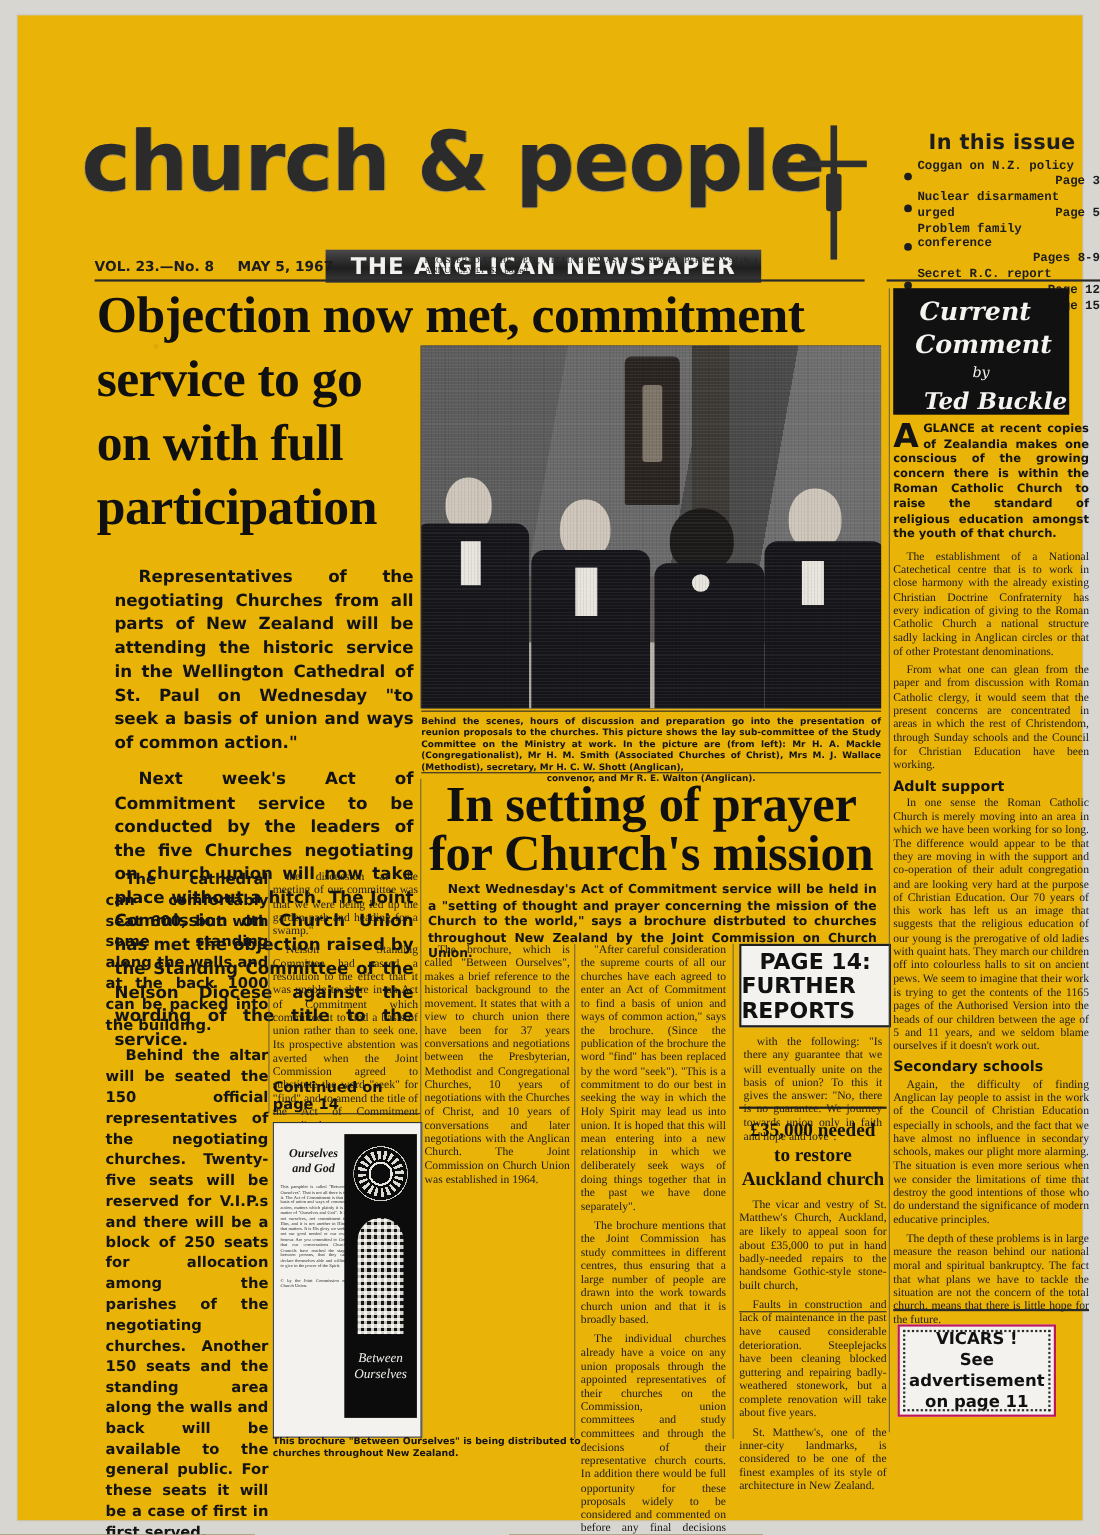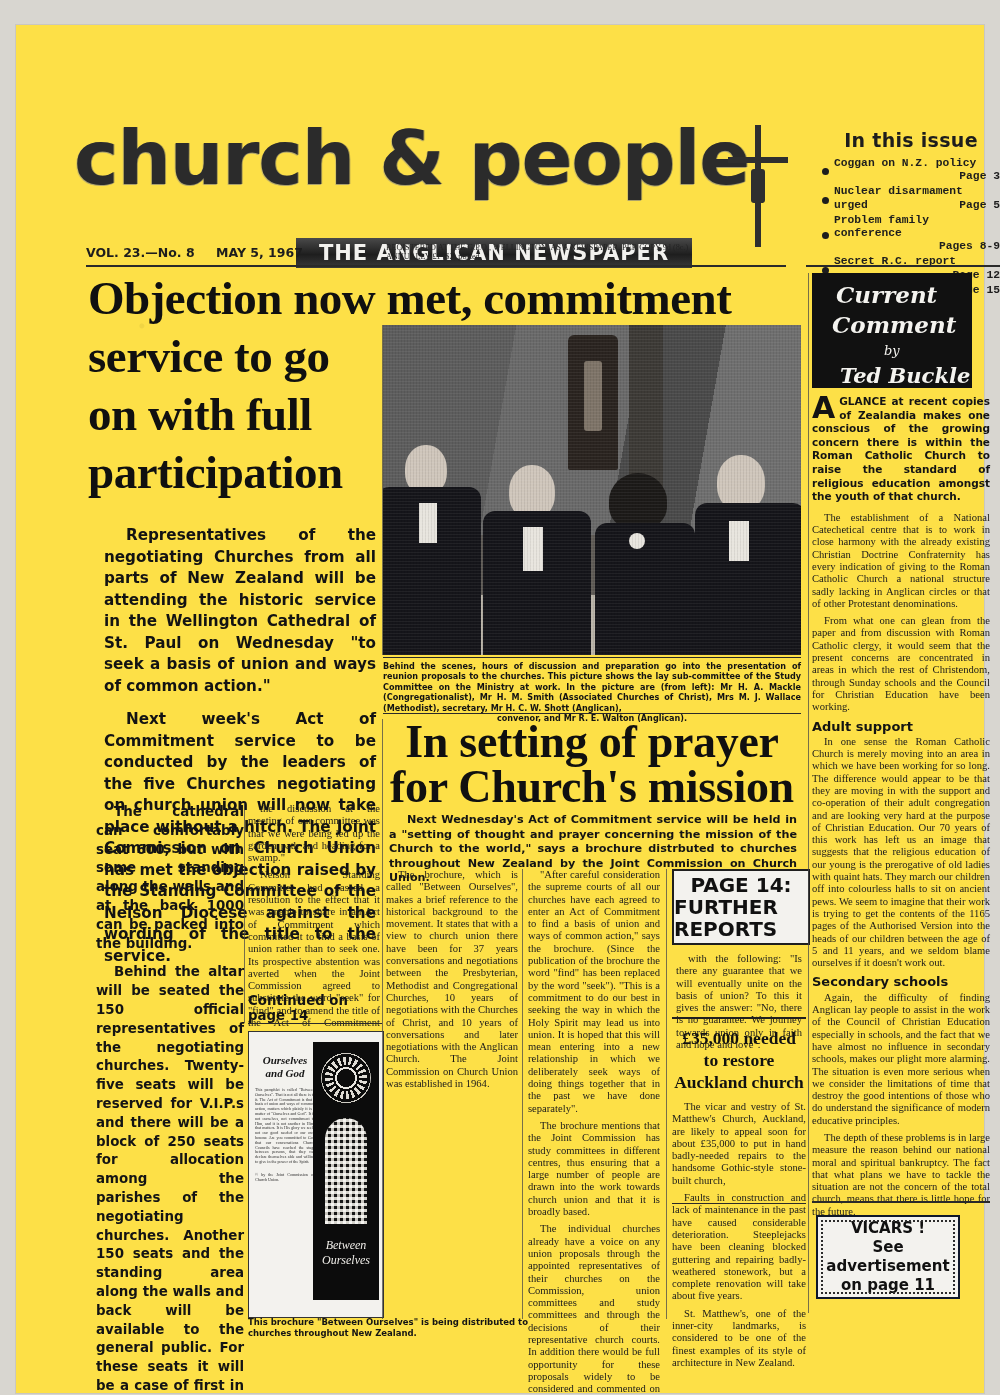--- a/index.html
+++ b/index.html
@@ -11,22 +11,22 @@
   #page{
     position:relative;
     width:1000px;height:1395px;
     margin:0 auto;
     background:#d8d6d0;
     overflow:hidden;
   }
   
   #sheet{
     position:absolute;
-    left:16px;top:25px;width:968px;height:1368px;
-    background:#fde047;
+    left:16px;top:14px;width:968px;height:1368px;
+    background:#eab308;
     box-shadow:0 0 0 1px #c9c7c0;
   }
   .noise{
     position:absolute;inset:0;
     background:
       radial-gradient(circle at 13% 22%, rgba(0,0,0,.05) 0 2px, transparent 3px),
       radial-gradient(circle at 62% 71%, rgba(0,0,0,.05) 0 2px, transparent 3px),
       radial-gradient(circle at 88% 12%, rgba(0,0,0,.04) 0 2px, transparent 3px),
       radial-gradient(circle at 34% 88%, rgba(0,0,0,.04) 0 2px, transparent 3px);
     pointer-events:none;
@@ -200,21 +200,21 @@
     font-family:"DejaVu Serif", serif;font-style:italic;color:#f4f3ef;}
   #ccbox .cc4{position:absolute;left:28px;top:90px;font-size:21px;}
   #ccintro{margin-top:7px;width:178px;
     font-family:"DejaVu Sans", sans-serif;font-weight:bold;font-size:10.5px;line-height:13.6px;color:#141414;text-align:justify;}
   #ccintro .dropcap{float:left;font-size:30px;line-height:26px;font-weight:bold;padding-right:4px;}
   #ccbody{margin-top:8px;width:178px;}
   #ccbody h3{margin:7px 0 3px 0;font-family:"DejaVu Sans", sans-serif;font-weight:bold;font-size:13px;color:#131313;}
 
   
   #vicars{position:absolute;left:800px;top:1190px;width:140px;height:80px;
-    border:2px solid #0f172a;background:#f3f2ee;
+    border:2px solid #be185d;background:#f3f2ee;
     display:flex;flex-direction:column;align-items:center;justify-content:center;}
   #vicars .ln{font-family:"DejaVu Sans", sans-serif;font-weight:bold;font-size:15px;line-height:19px;color:#111;text-align:center;}
   .dotborder{position:absolute;inset:3px;border:2px dotted #2b2b2b;}
   
   .vrule{position:absolute;width:1px;background:#4a4a4a;opacity:.75;}
 </style>
 </head>
 <body>
 
 <div id="page">

